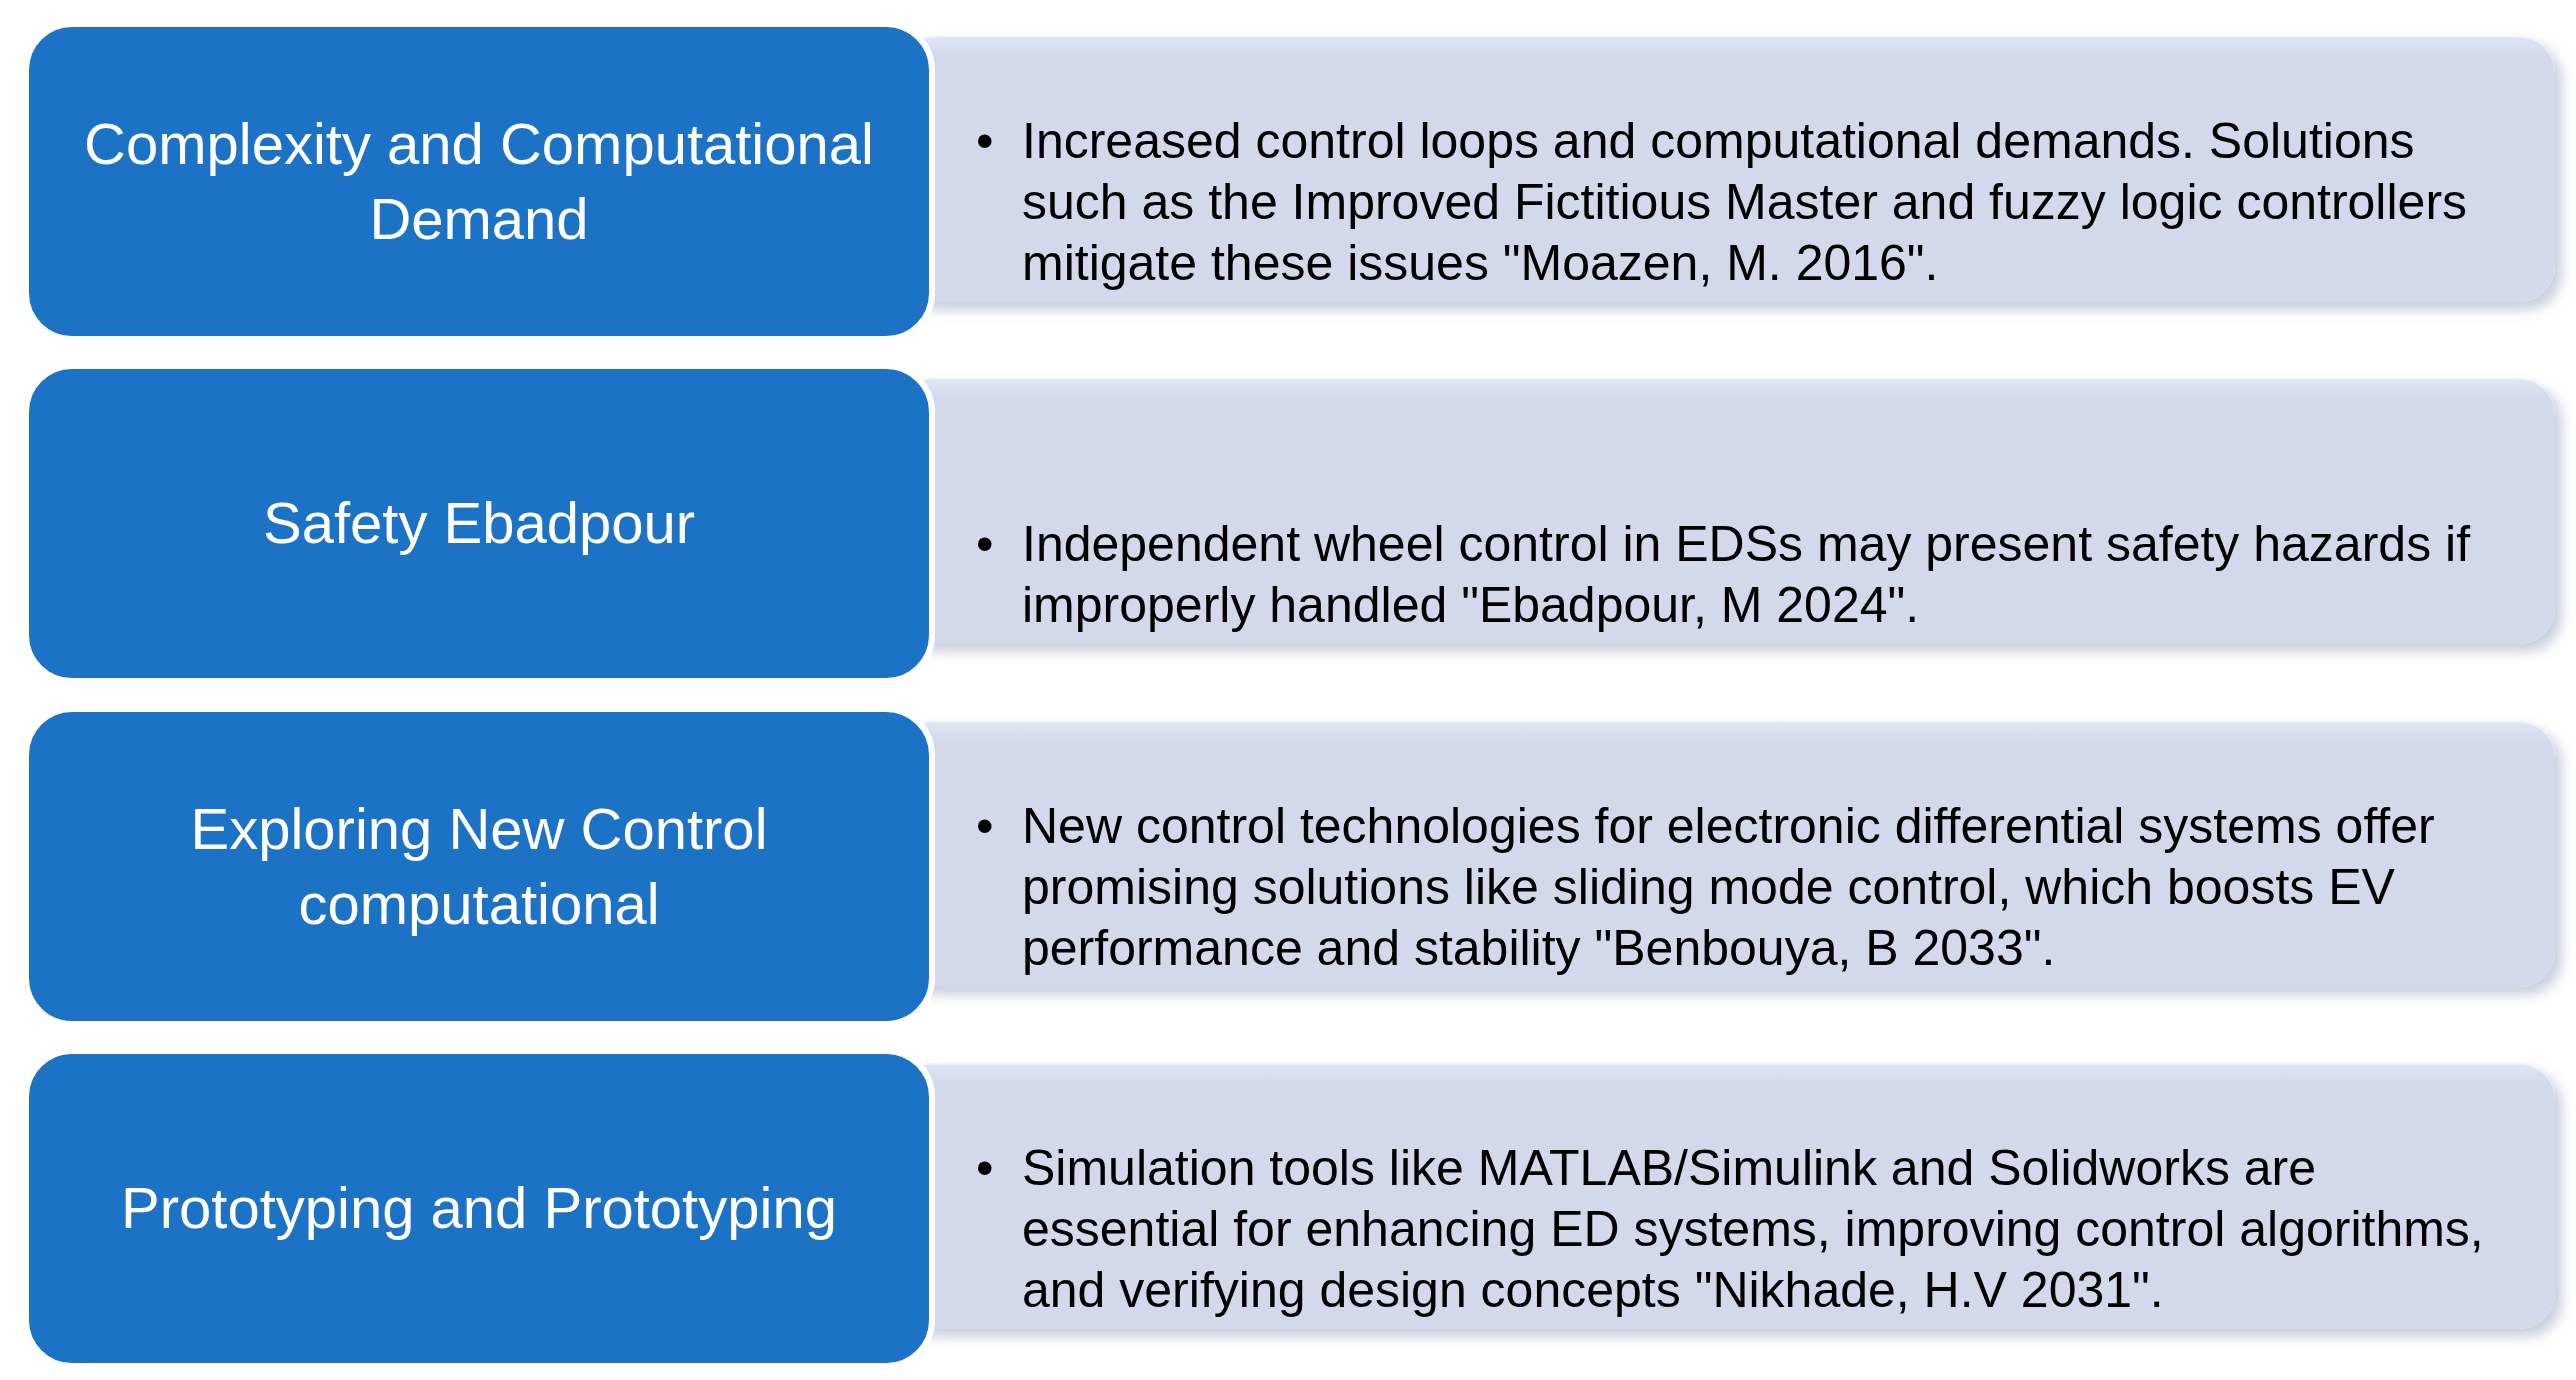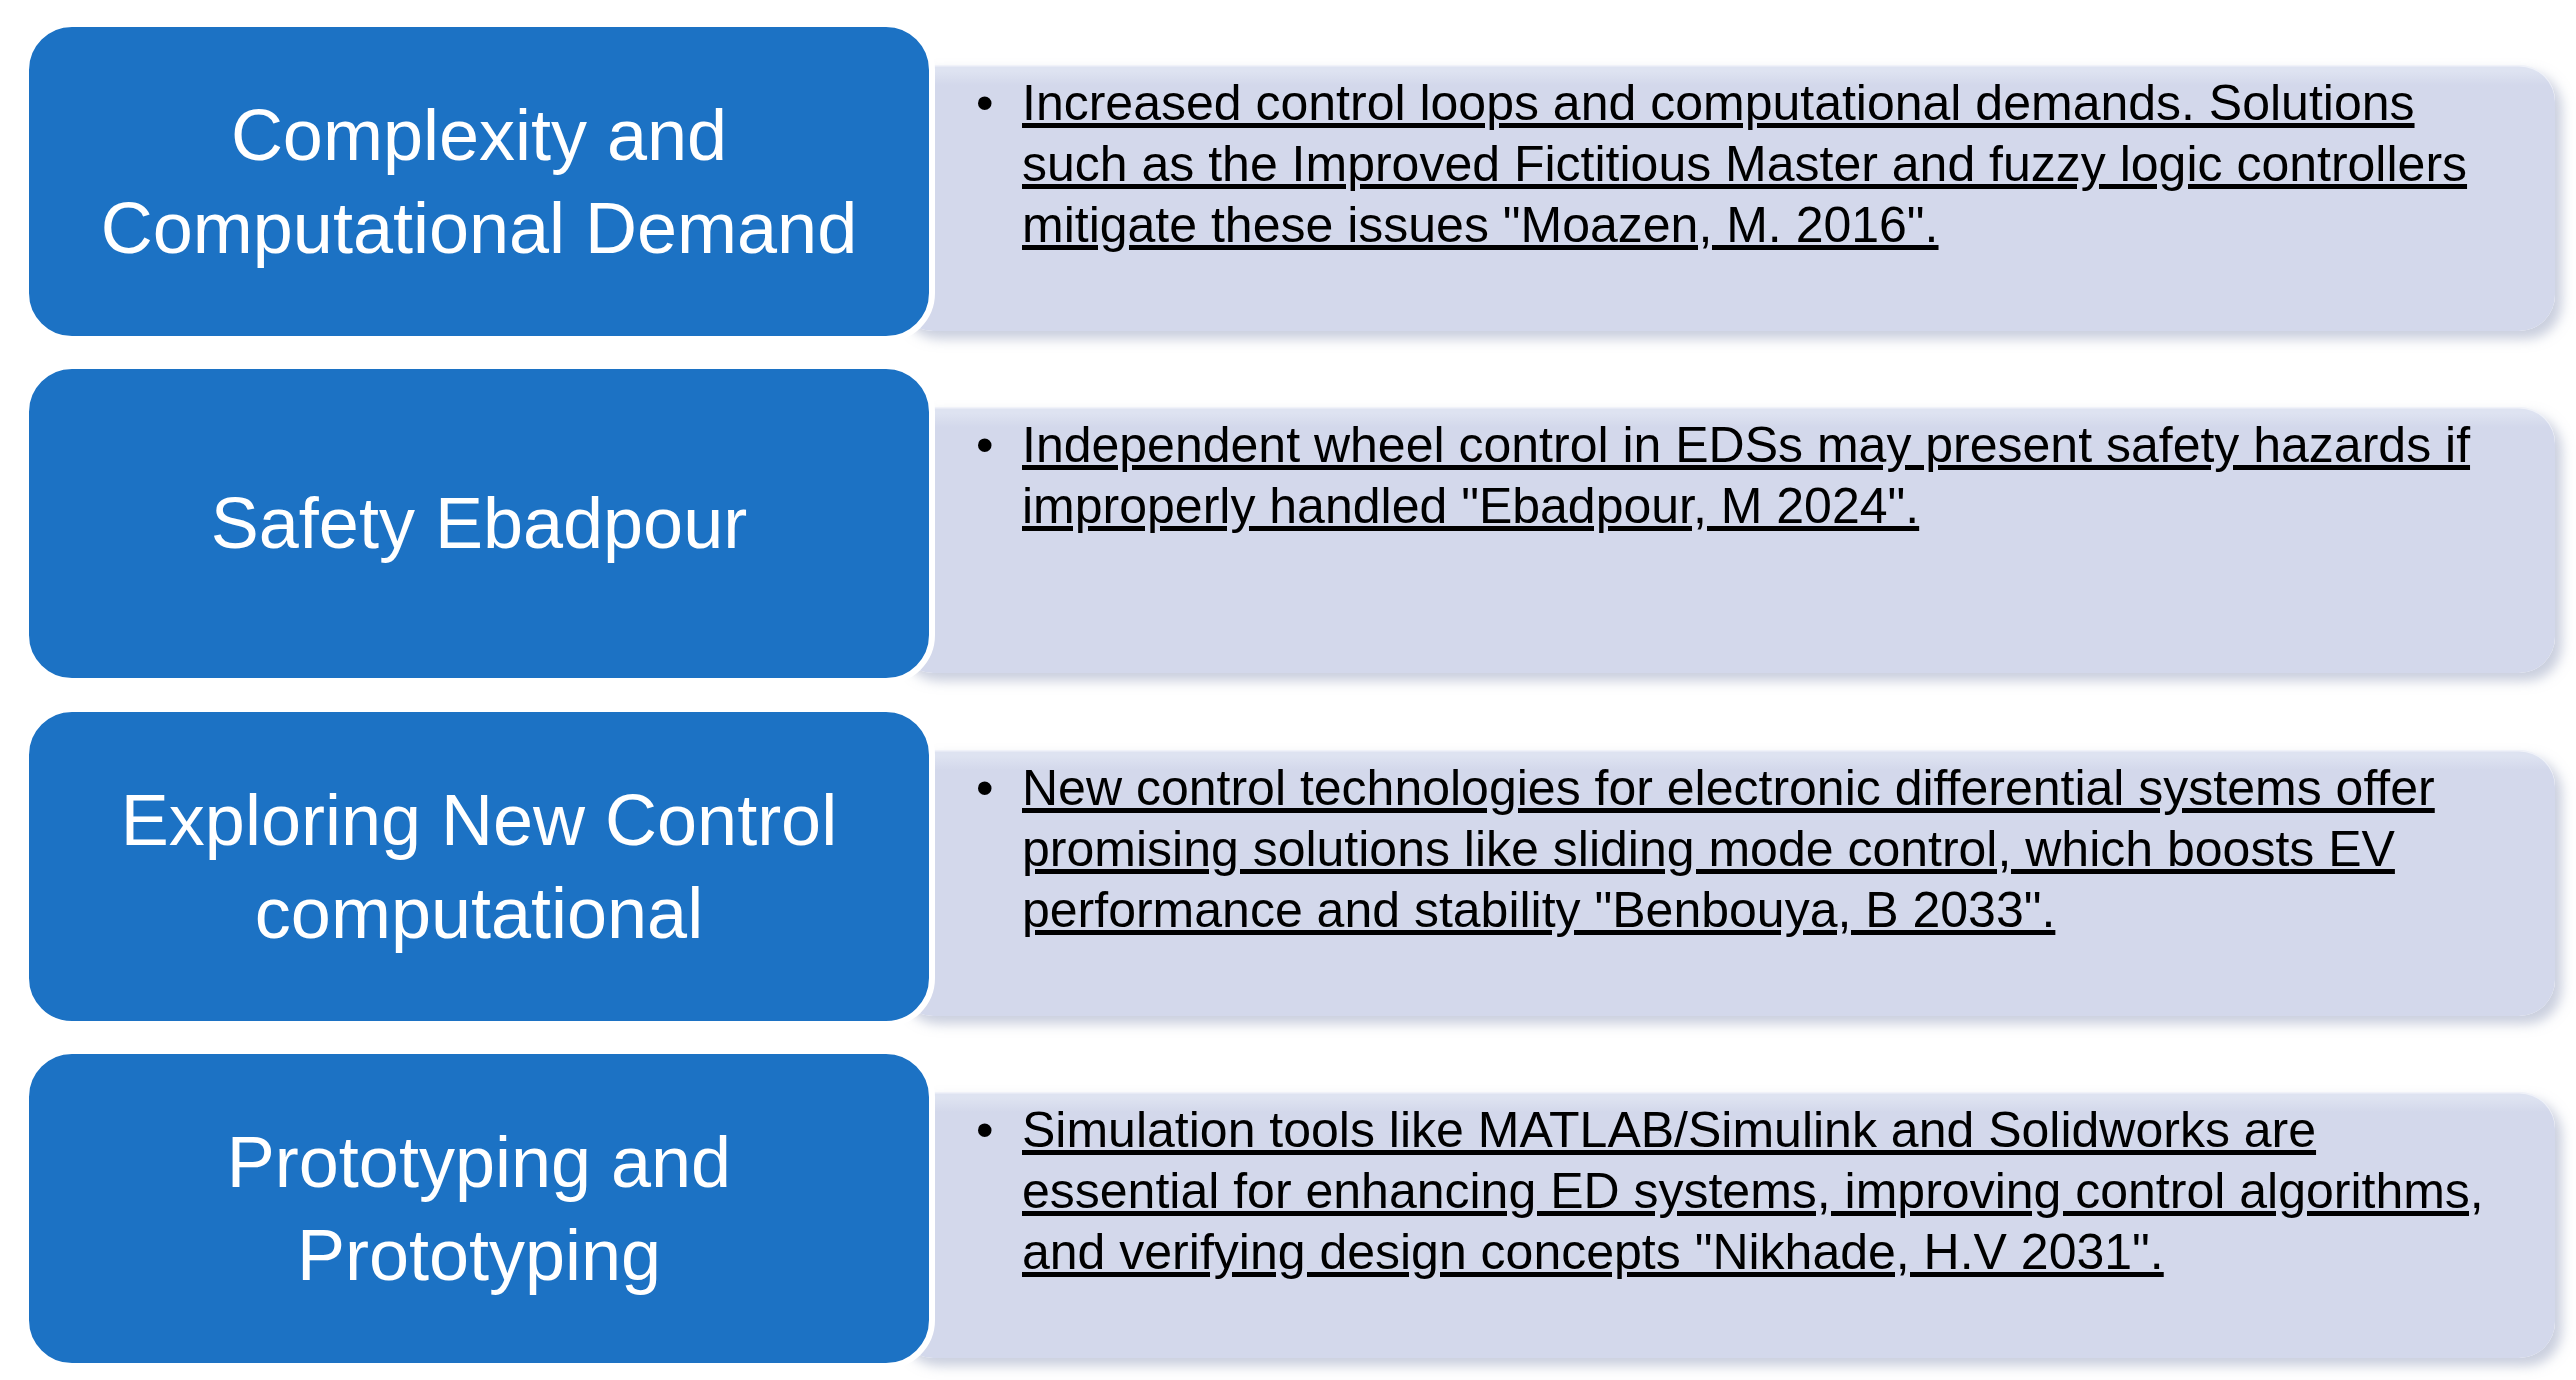--- a/index.html
+++ b/index.html
@@ -21,34 +21,33 @@
   .row {
     position: absolute;
     left: 0;
     width: 2576px;
     height: 321px;
   }
   
   .desc-box {
     position: absolute;
     left: 897px;
-    top: 44px;
+    top: 15px;
     width: 1658px;
     height: 266px;
     box-sizing: border-box;
     background: linear-gradient(180deg, #dee3f1 0px, #dee3f1 6px, #d3d8eb 20px);
     border-radius: 36px;
     box-shadow: inset 0 1.5px 0 rgba(255,255,255,0.55),
                 6.8px 7.6px 12px rgba(150,160,190,0.50);
     display: flex;
     flex-direction: column;
-    justify-content: flex-start;
+    justify-content: flex-end;
     padding: 7.6px 68px 7.6px 125px;
     z-index: 1;
-    text-decoration: underline;
   }
   .bullet-text {
     margin: 0;
     color: #000000;
     font-size: 50px;
     line-height: 1.22;
     text-indent: -46px; 
   }
   .bullet-dot {
     display: inline-block;
@@ -68,21 +67,21 @@
     border-radius: 49px;
     display: flex;
     align-items: center;
     justify-content: center;
     text-align: center;
     padding: 0 42px;
     z-index: 2;
   }
   .title-text {
     color: #ffffff;
-    font-size: 72px;
+    font-size: 58px;
     line-height: 1.28;
     font-weight: 400;
   }
 </style>
 </head>
 <body>
 
 <div class="diagram">
 
   <div class="row" style="top:21px">

